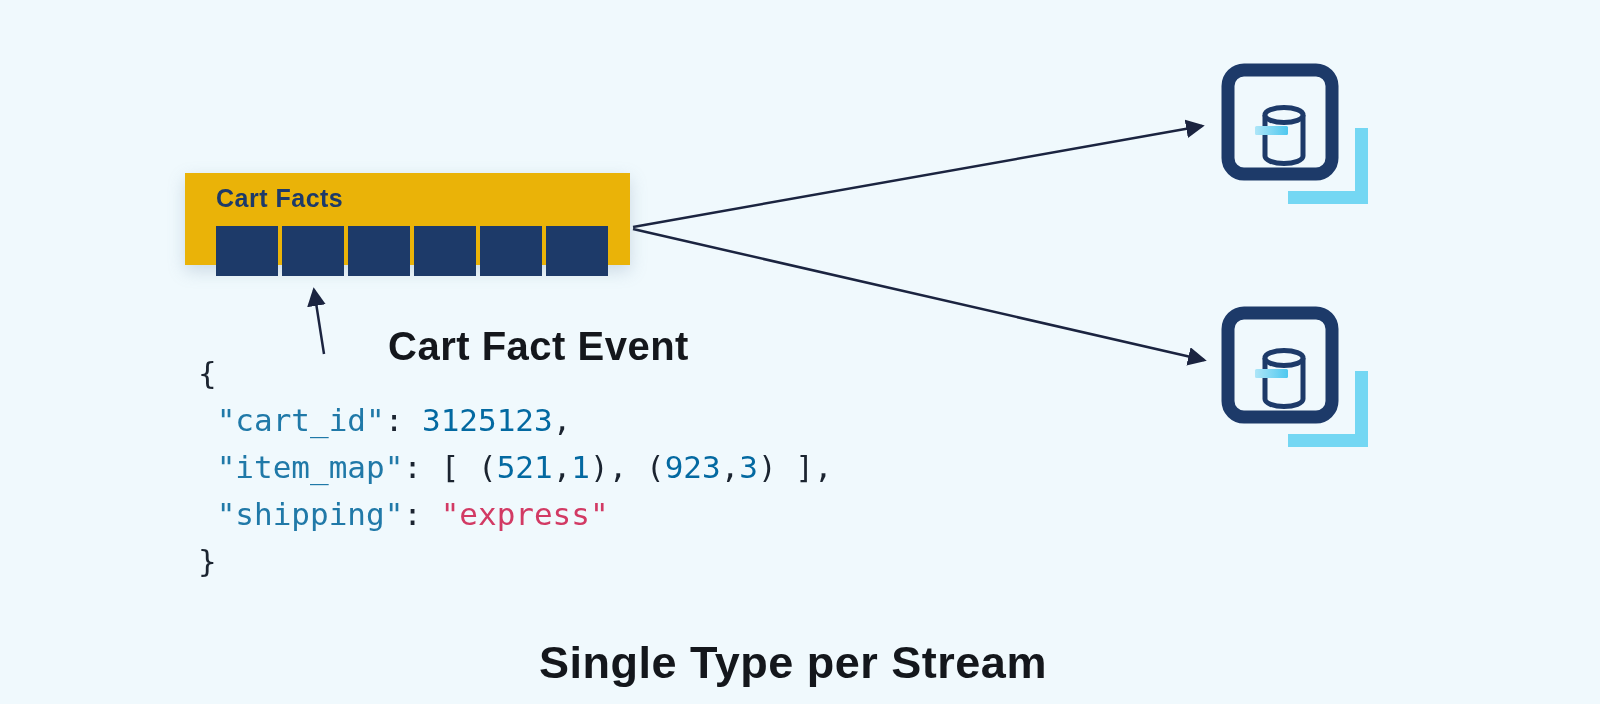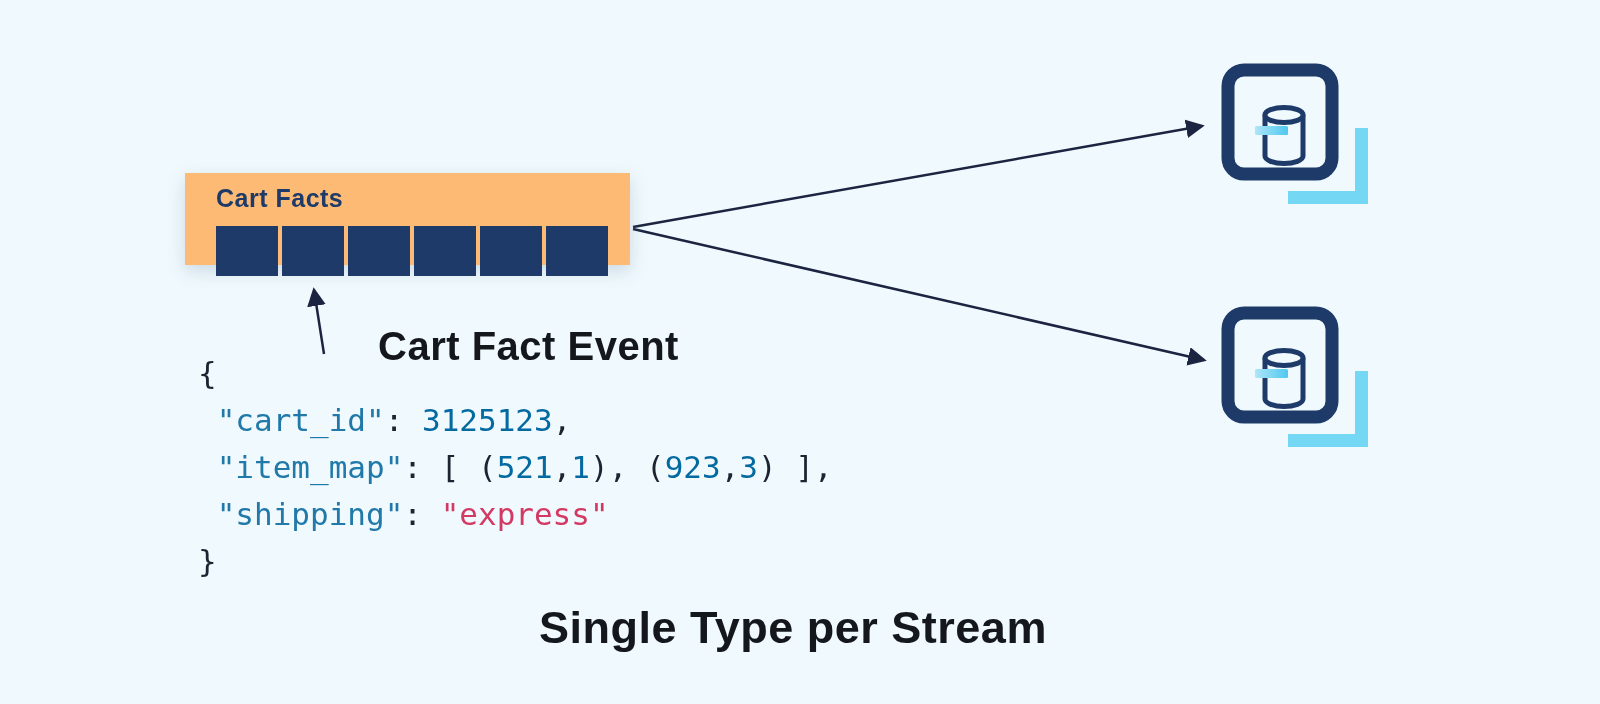--- a/index.html
+++ b/index.html
@@ -19,21 +19,21 @@
     position: absolute;
     left: 0; top: 0;
     width: 1600px; height: 704px;
     pointer-events: none;
   }
   
   .stream-card {
     position: absolute;
     left: 185px; top: 173px;
     width: 445px; height: 92px;
-    background: #fdba74;
+    background: #eab308;
     box-shadow: 0 6px 16px rgba(110, 140, 165, 0.28);
   }
   .stream-label {
     position: absolute;
     left: 31px; top: 11px;
     font-size: 25px;
     font-weight: 800;
     letter-spacing: 0.5px;
     color: #1d3a69;
   }
@@ -43,21 +43,21 @@
     display: flex;
     gap: 4px;
   }
   .segment {
     width: 62px; height: 50px;
     background: #1d3a69;
   }
   
   .event-title {
     position: absolute;
-    left: 378px; top: 324px;
+    left: 388px; top: 324px;
     font-size: 40px;
     font-weight: 800;
     color: #14171c;
     letter-spacing: 0.5px;
   }
   .code-block {
     position: absolute;
     left: 198px; top: 350px;
     font-family: "DejaVu Sans Mono", monospace;
     font-size: 31px;
@@ -81,21 +81,21 @@
     position: absolute;
     width: 80px; height: 76px;
     border-right: 13px solid #74d7f3;
     border-bottom: 13px solid #74d7f3;
   }
   .l-shadow-1 { left: 1288px; top: 128px; }
   .l-shadow-2 { left: 1288px; top: 371px; }
   
   .caption {
     position: absolute;
-    left: 0; right: 14px; top: 602px;
+    left: 0; right: 14px; top: 637px;
     text-align: center;
     font-size: 45px;
     font-weight: 800;
     color: #14171c;
     letter-spacing: 0.5px;
   }
 </style>
 </head>
 <body>
 

